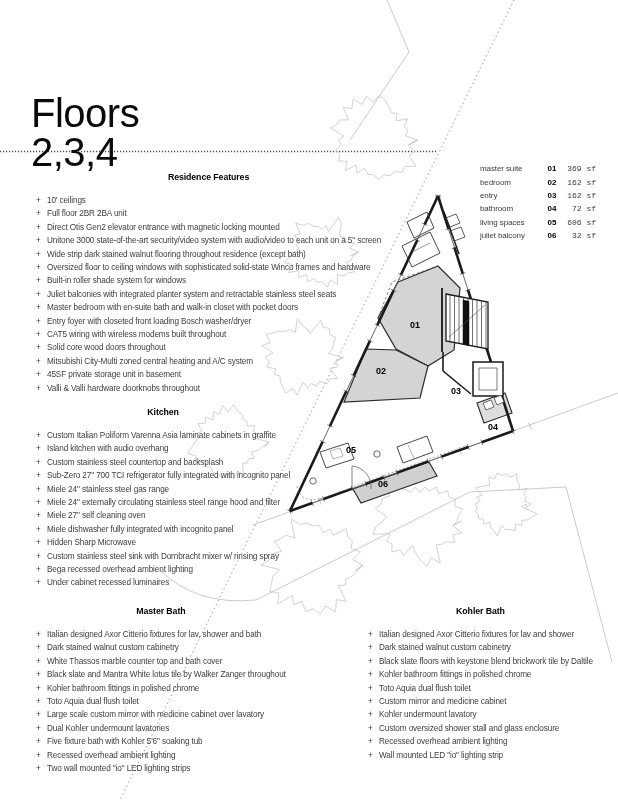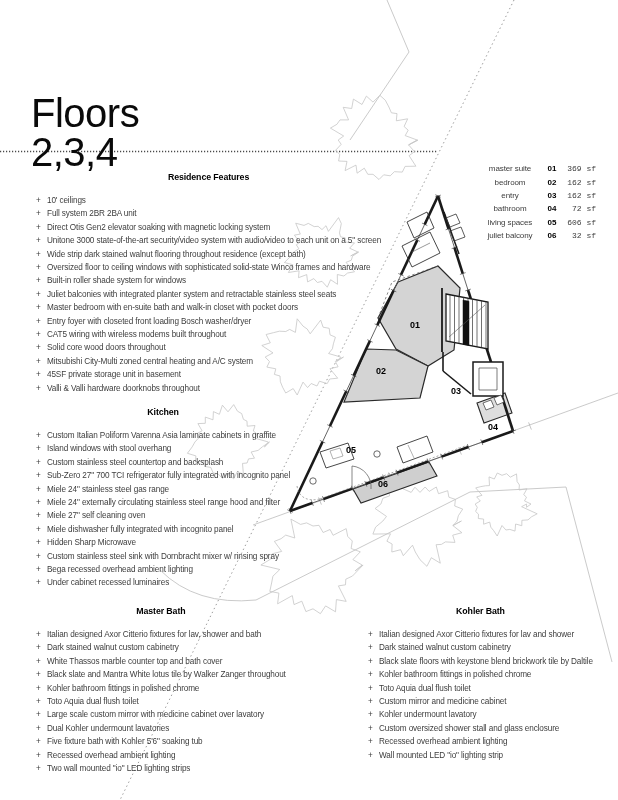--- a/index.html
+++ b/index.html
@@ -11,21 +11,21 @@
   .title{position:absolute;left:31px;top:47px;z-index:2;font-size:40px;line-height:39px;
         letter-spacing:-0.5px;color:#0a0a0a;margin-top:47px;}
   .sec{position:absolute;z-index:2;}
   .sec .hd{font-size:8.8px;font-weight:bold;color:#000;letter-spacing:-0.1px;text-align:center;}
   .list{margin-top:12px;}
   .li{display:flex;font-size:8.2px;line-height:13.4px;color:#3d3d3d;letter-spacing:-0.12px;}
   .pl{width:11px;flex:none;}
   .tx{white-space:nowrap;}
   .legend{position:absolute;left:480px;top:162px;width:118px;z-index:2;}
   .lr{display:flex;height:13.4px;align-items:center;font-size:8px;color:#3d3d3d;}
-  .ln{width:60px;text-align:center;letter-spacing:-0.1px;}
+  .ln{width:60px;text-align:left;letter-spacing:-0.1px;}
   .lnum{width:24px;text-align:center;font-weight:bold;color:#000;}
   .ls{width:32px;text-align:right;font-family:Liberation Mono, monospace;}
 </style>
 </head>
 <body>
 
 <div class="page">
 
   <svg class="plan-svg" width="618" height="800" viewBox="0 0 618 800">
     <g id="gen">
@@ -204,25 +204,25 @@
 
   <div class="sec" style="left:36px;top:172px">
     <div class="hd">Residence Features</div>
     <div class="list">
       <div class="li">
           <span class="pl">+</span>
           <span class="tx">10' ceilings</span>
         </div>
       <div class="li">
           <span class="pl">+</span>
-          <span class="tx">Full system 2BR 2BA unit</span>
-        </div>
-      <div class="li">
-          <span class="pl">+</span>
-          <span class="tx">Direct Otis Gen2 elevator soaking with magnetic locking system</span>
+          <span class="tx">Full floor 2BR 2BA unit</span>
+        </div>
+      <div class="li">
+          <span class="pl">+</span>
+          <span class="tx">Direct Otis Gen2 elevator entrance with magnetic locking mounted</span>
         </div>
       <div class="li">
           <span class="pl">+</span>
           <span class="tx">Unitone 3000 state-of-the-art security/video system with audio/video to each unit on a 5" screen</span>
         </div>
       <div class="li">
           <span class="pl">+</span>
           <span class="tx">Wide strip dark stained walnut flooring throughout residence (except bath)</span>
         </div>
       <div class="li">
@@ -270,21 +270,21 @@
 
   <div class="sec" style="left:36px;top:407px">
     <div class="hd">Kitchen</div>
     <div class="list">
       <div class="li">
           <span class="pl">+</span>
           <span class="tx">Custom Italian Poliform Varenna Asia laminate cabinets in graffite</span>
         </div>
       <div class="li">
           <span class="pl">+</span>
-          <span class="tx">Island windows with stool overhang</span>
+          <span class="tx">Island kitchen with audio overhang</span>
         </div>
       <div class="li">
           <span class="pl">+</span>
           <span class="tx">Custom stainless steel countertop and backsplash</span>
         </div>
       <div class="li">
           <span class="pl">+</span>
           <span class="tx">Sub-Zero 27" 700 TCI refrigerator fully integrated with incognito panel</span>
         </div>
       <div class="li">

